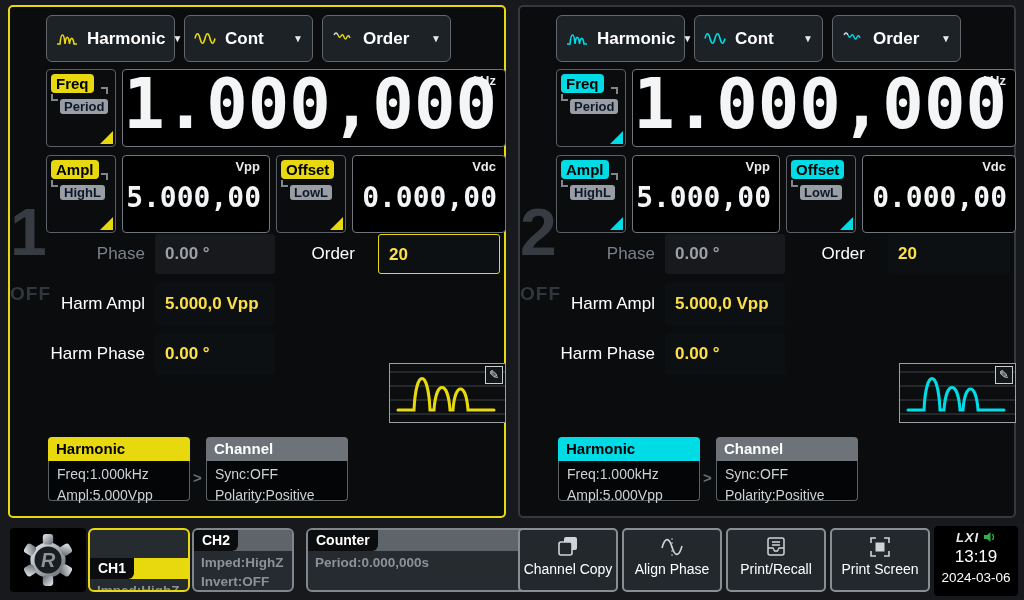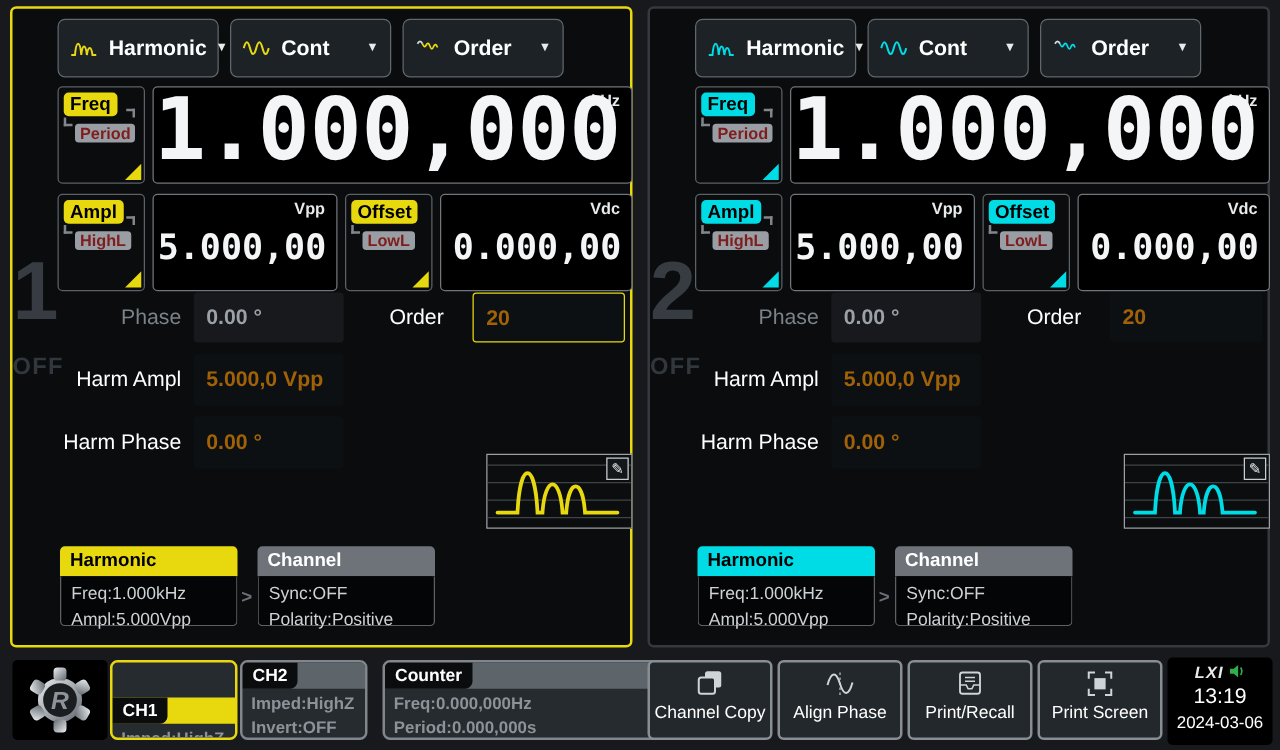--- a/index.html
+++ b/index.html
@@ -23,42 +23,42 @@
   .dropdown { width:129px; height:47px; background:#1d2227; border:1px solid #61676d;
     border-radius:6px; display:flex; align-items:center; padding:0 9px; gap:7px; cursor:pointer; }
   .dropdown .lbl { color:#fff; font-weight:bold; font-size:17px; flex:1; }
   .dd-arrow { color:#e8eaec; font-size:10px; }
 
   
   .param-label-box { position:absolute; width:70px; height:78px; background:#0a0c0e;
     border:1px solid #5b6167; border-radius:4px; }
   .badge-main { position:absolute; left:4px; top:4px; background:var(--accent); color:#000;
     font-weight:bold; font-size:15px; padding:1px 5px; border-radius:4px; }
-  .badge-alt { position:absolute; left:13px; top:29px; background:#989ea4; color:#7f1d1d;
+  .badge-alt { position:absolute; left:13px; top:29px; background:#989ea4; color:#0f172a;
     font-weight:bold; font-size:13px; padding:0 4px; border-radius:3px; }
   .corner-tr { position:absolute; right:7px; top:17px; width:7px; height:7px;
     border-top:2px solid #80868c; border-right:2px solid #80868c; }
   .corner-bl { position:absolute; left:4px; top:24px; width:7px; height:7px;
     border-bottom:2px solid #80868c; border-left:2px solid #80868c; }
   .tri { position:absolute; right:2px; bottom:2px; width:0; height:0;
     border-left:13px solid transparent; border-bottom:13px solid var(--accent); }
 
   
   .display-box { position:absolute; background:#000; border:1px solid #70767c; border-radius:4px; }
   .display-unit { position:absolute; top:3px; right:9px; color:#e8eaec; font-size:13px; font-weight:bold; }
   .display-value { position:absolute; right:8px; color:#f4f5f6; font-weight:bold;
     font-family:"DejaVu Sans Mono", monospace; }
   .v-big   { font-size:69px; bottom:2px; }
   .v-small { font-size:28px; bottom:18px; }
 
   
   .row-label { position:absolute; font-size:17px; line-height:40px; text-align:right; color:#fff; }
   .dim { color:#7b8288; }
   .value-box { position:absolute; height:40px; background:#0d1013; border-radius:3px;
-    color:#a16207; font-weight:bold; font-size:17px; line-height:40px; padding-left:10px; }
+    color:#fde047; font-weight:bold; font-size:17px; line-height:40px; padding-left:10px; }
   .phase-box { background:#17191c; color:#9ba1a6; border-radius:3px; }
   .value-box.selected { border:1px solid var(--accent); }
 
   
   .preview { position:absolute; left:379px; top:356px; width:117px; height:60px;
     background:#0b0d0f; border:1px solid #9aa0a5; }
   .edit-btn { position:absolute; top:2px; right:2px; width:18px; height:18px; background:#14171a;
     border:1px solid #c8cdd2; color:#e8eaec; font-size:12px; line-height:16px; text-align:center; cursor:pointer; }
 
   
@@ -356,21 +356,20 @@
     <div class="mini-row">Imped:HighZ</div>
     <div class="mini-row">Invert:OFF</div>
   </div>
 </div>
 
 <div class="mini-tab" style="left:306px; width:232px;">
   <div class="mini-header">
     <span class="chip">Counter</span>
   </div>
   <div class="mini-body">
-    <div class="mini-row">Freq:0.000,000Hz</div>
     <div class="mini-row">Period:0.000,000s</div>
   </div>
 </div>
 
 <div class="fn-btn" style="left:518px;">
   <svg class="fn-icon" width="26" height="26" viewBox="0 0 26 26">
     <rect x="9" y="3" width="13" height="13" rx="2" fill="#cfd4d9"></rect>
     <rect x="4" y="8" width="13" height="13" rx="2" fill="#23282c" stroke="#cfd4d9" stroke-width="1.6"></rect>
   </svg>
   <div class="fn-label">Channel Copy</div>

